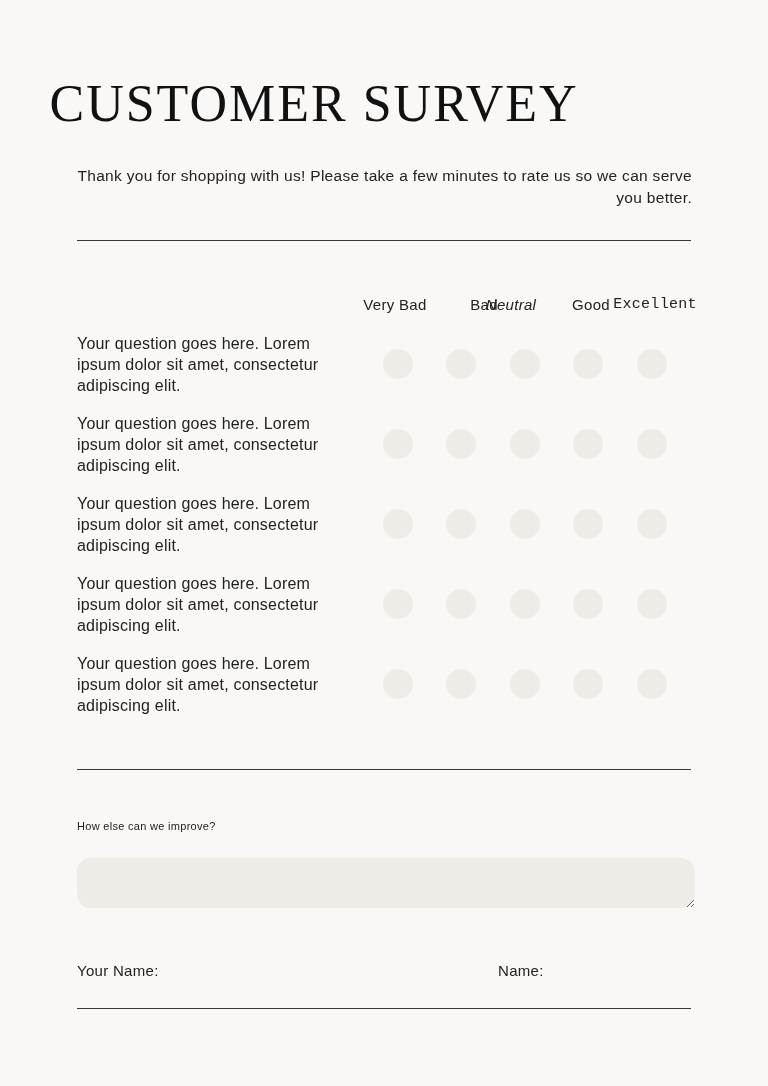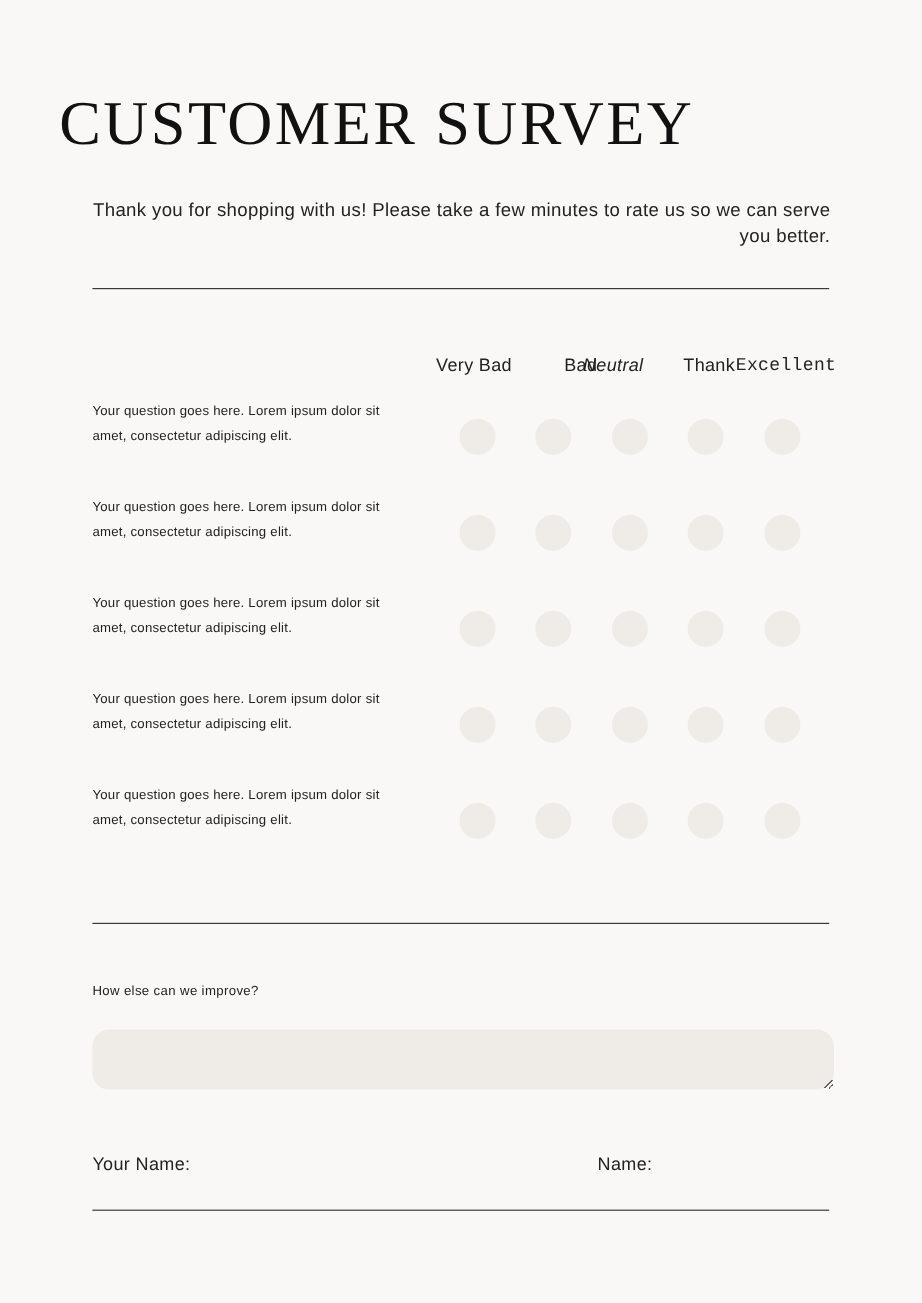--- a/index.html
+++ b/index.html
@@ -27,21 +27,21 @@
     position: absolute; left: 77px; width: 614px; height: 0;
     border-top: 1.6px solid #3a3a3a;
   }
   .col-head {
     position: absolute; top: 296px; font-size: 15px; letter-spacing: 0.3px;
     transform: translateX(-50%); white-space: nowrap; color: #222;
   }
   .q-row { position: absolute; left: 77px; width: 614px; height: 66px; }
   .q-text {
     position: absolute; left: 0; top: 0; width: 270px;
-    font-size: 11px; line-height: 21px; letter-spacing: 0.2px; color: #222;
+    font-size: 16px; line-height: 21px; letter-spacing: 0.2px; color: #222;
   }
   .dot {
     position: absolute; width: 30px; height: 30px; border-radius: 50%;
     background: #efebe7; cursor: pointer;
   }
   .improve-label {
     position: absolute; left: 77px; top: 820px; font-size: 11px;
     letter-spacing: 0.3px; color: #222;
   }
   .improve-box {
@@ -57,21 +57,21 @@
 
 <div class="title">CUSTOMER SURVEY</div>
 <div class="intro">Thank you for shopping with us! Please take a few minutes to rate us so we can serve you better.</div>
 
 <div class="rule" style="top:240px;"></div>
 
 <div>
   <span class="col-head" style="left:395px;">Very Bad</span>
   <span class="col-head" style="left:464px;margin-left:20px;">Bad</span>
   <span class="col-head" style="left:511px;font-style:italic;">Neutral</span>
-  <span class="col-head" style="left:591px;">Thank</span>
+  <span class="col-head" style="left:591px;">Good</span>
   <span class="col-head" style="left:655px;font-family:Liberation Mono, monospace;">Excellent</span>
 </div>
 
 <div>
   <div class="q-row" style="top:333px;">
     <div class="q-text">Your question goes here. Lorem ipsum dolor sit amet, consectetur adipiscing elit.</div>
     <div class="dot" style="left:306px;top:16px;"></div>
     <div class="dot" style="left:369px;top:16px;"></div>
     <div class="dot" style="left:433px;top:16px;"></div>
     <div class="dot" style="left:496px;top:16px;"></div>

